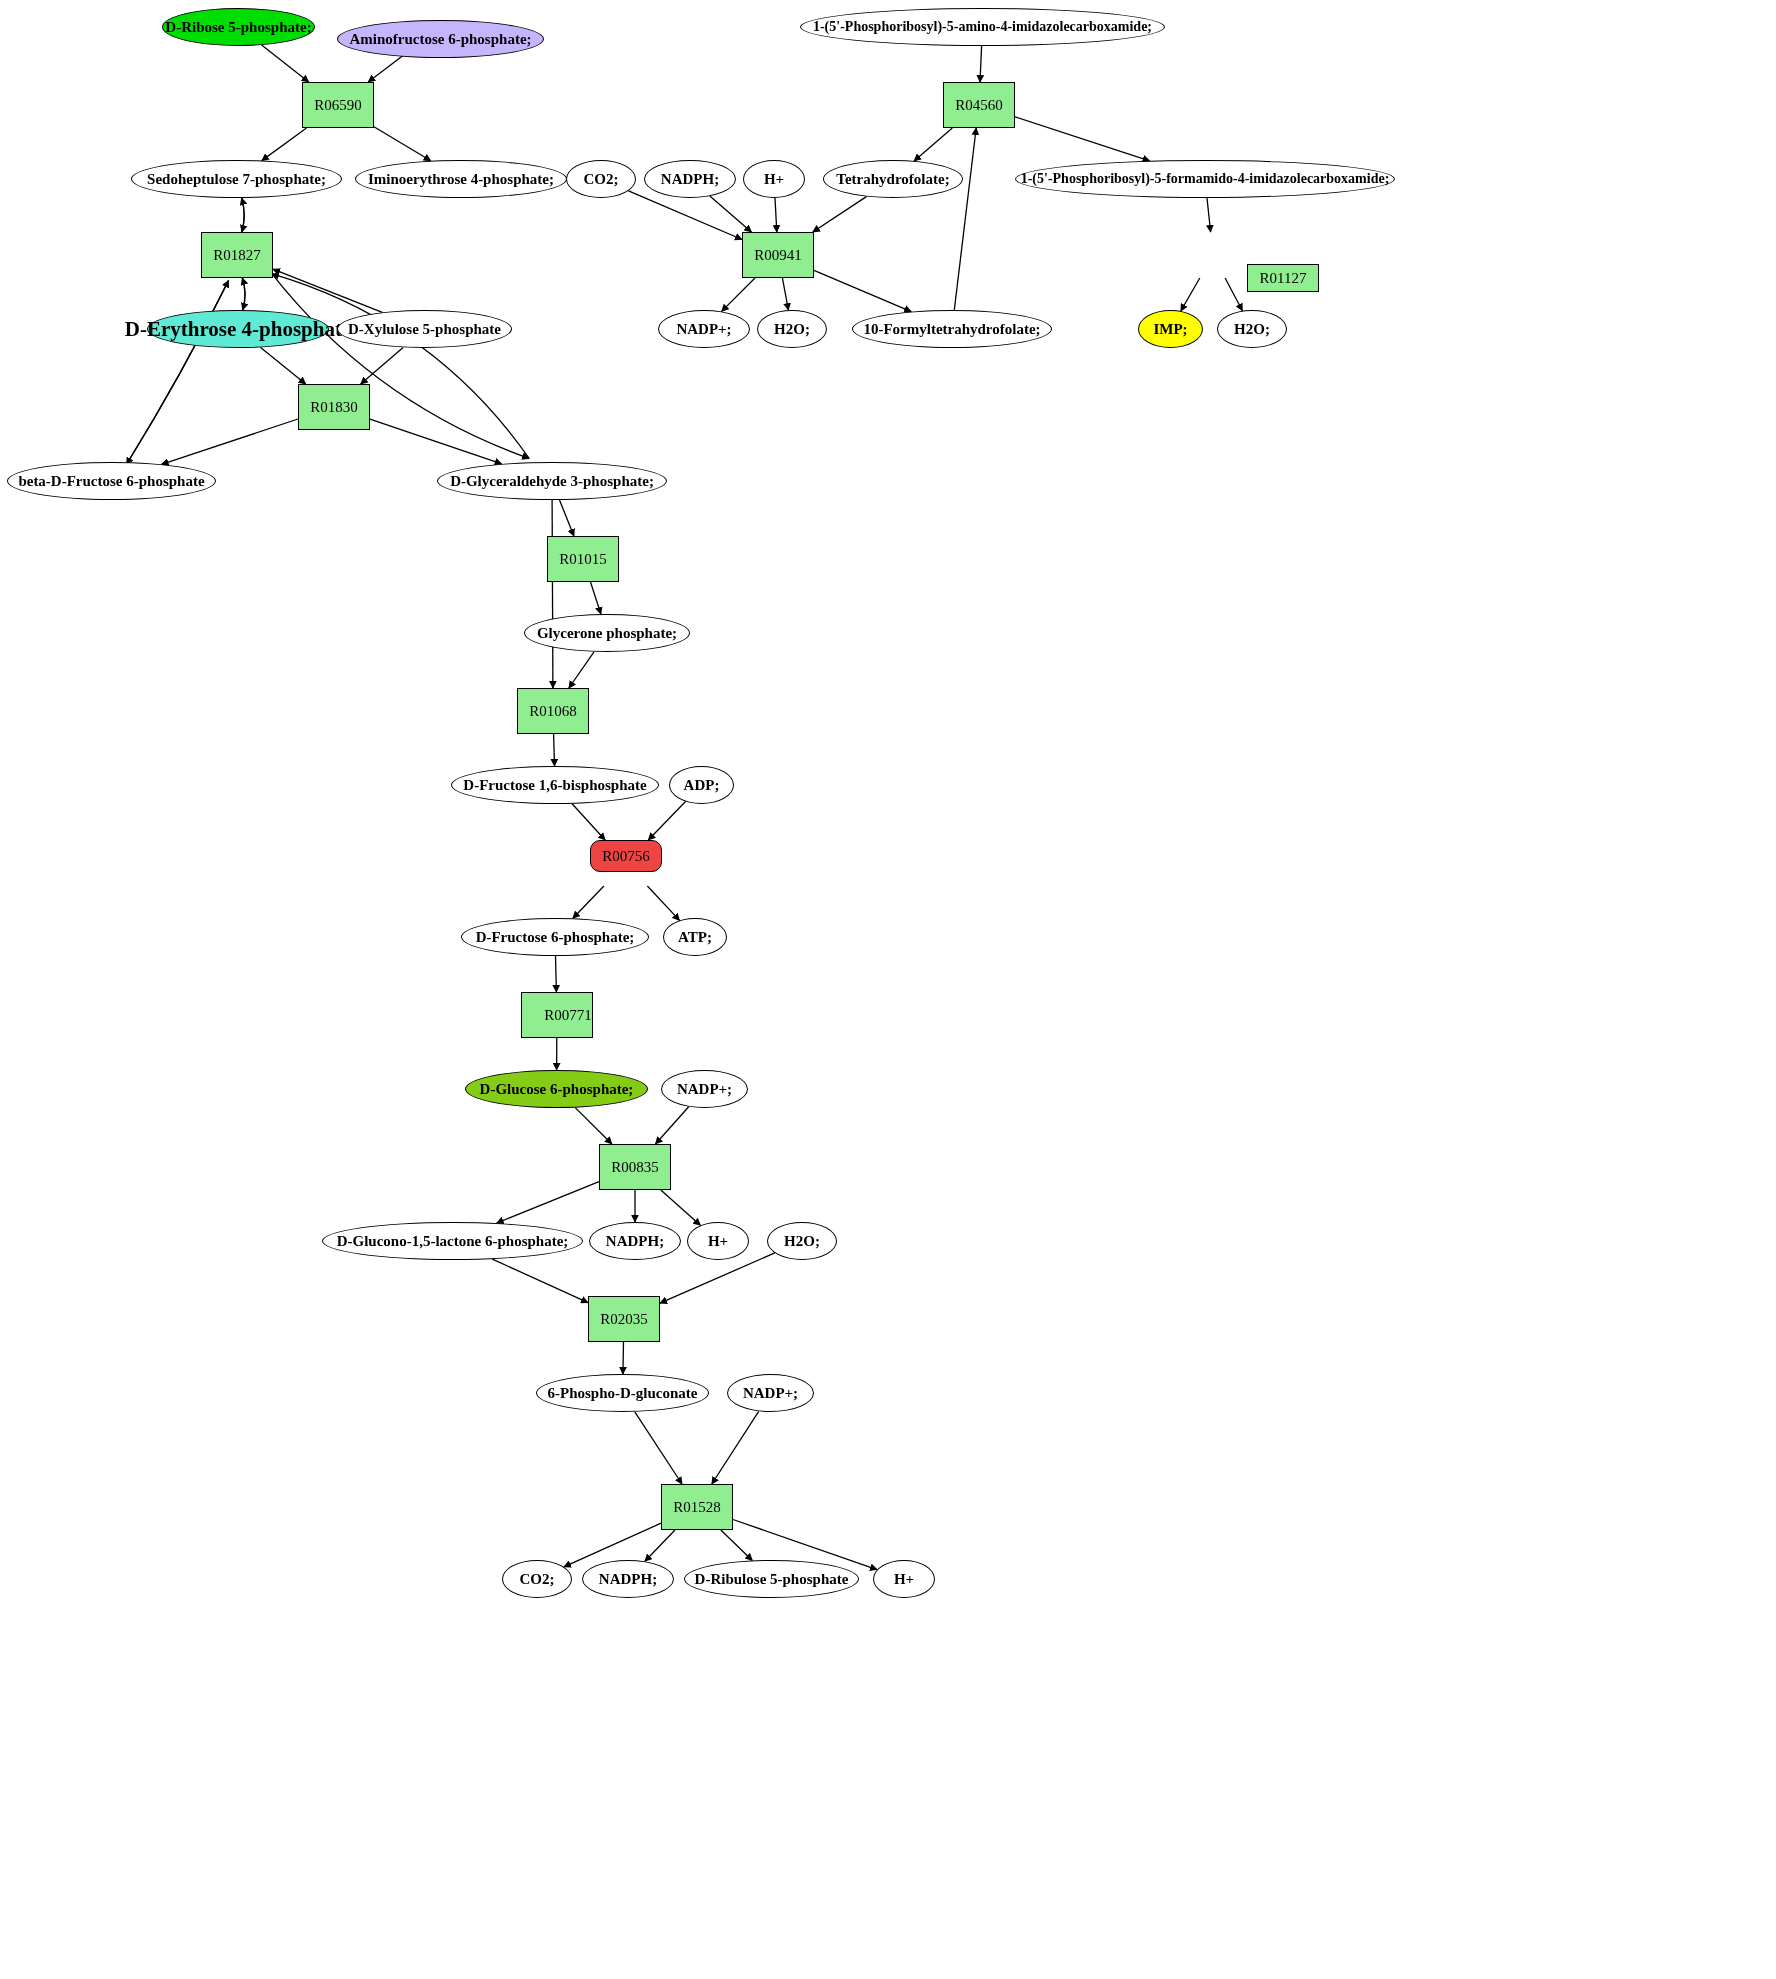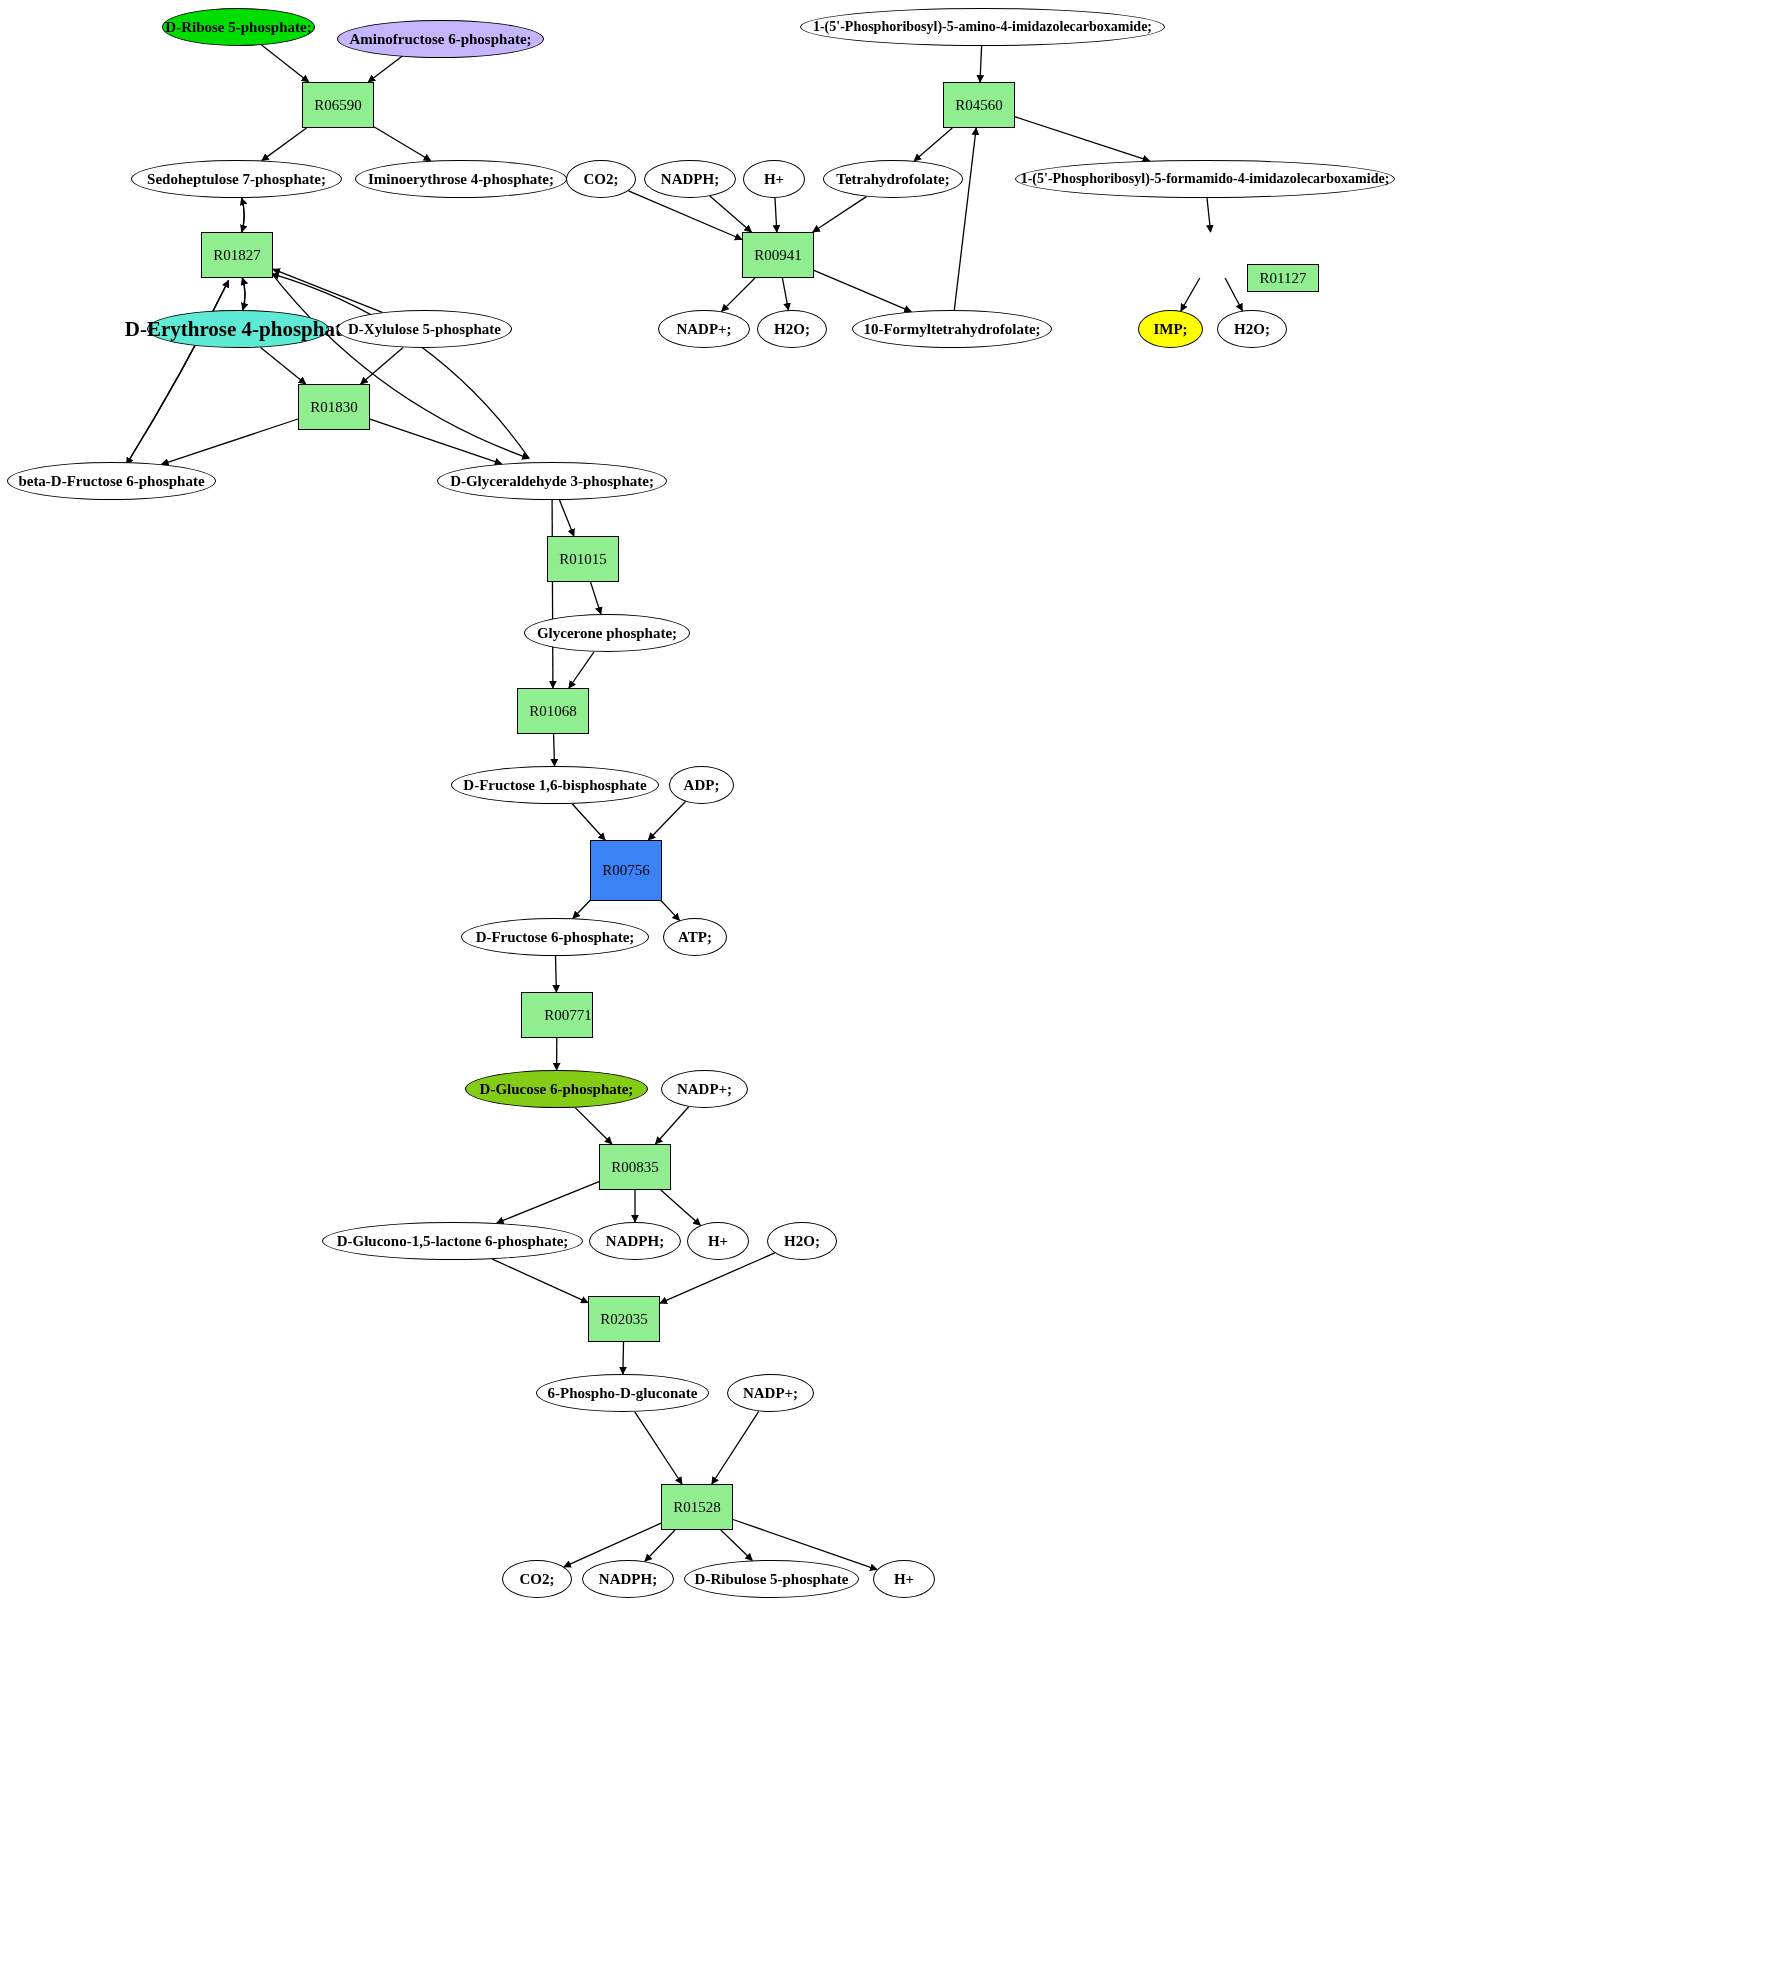--- a/index.html
+++ b/index.html
@@ -160,21 +160,21 @@
       </div>
       <div class="node reaction" style="left: 517px; top: 688px; width: 72px; height: 46px; background: rgb(144, 238, 144); font-size: 15px;">
         <span class="node-label">R01068</span>
       </div>
       <div class="node compound" style="left: 451px; top: 766px; width: 208px; height: 38px; background: rgb(255, 255, 255); font-size: 15px;">
         <span class="node-label">D-Fructose 1,6-bisphosphate</span>
       </div>
       <div class="node compound" style="left: 669px; top: 766px; width: 65px; height: 38px; background: rgb(255, 255, 255); font-size: 15px;">
         <span class="node-label">ADP;</span>
       </div>
-      <div class="node reaction" style="left: 590px; top: 840px; width: 72px; height: 61px; background: #3b82f6; font-size: 15px;">
+      <div class="node reaction" style="left: 590px; top: 840px; width: 72px; height: 32px; background: #ef4444; font-size: 15px; border-radius: 10px;">
         <span class="node-label">R00756</span>
       </div>
       <div class="node compound" style="left: 461px; top: 918px; width: 188px; height: 38px; background: rgb(255, 255, 255); font-size: 15px;">
         <span class="node-label">D-Fructose 6-phosphate;</span>
       </div>
       <div class="node compound" style="left: 663px; top: 918px; width: 64px; height: 38px; background: rgb(255, 255, 255); font-size: 15px;">
         <span class="node-label">ATP;</span>
       </div>
       <div class="node reaction" style="left: 521px; top: 992px; width: 72px; height: 46px; background: rgb(144, 238, 144); font-size: 15px; padding-left: 22px;">
         <span class="node-label">R00771</span>

